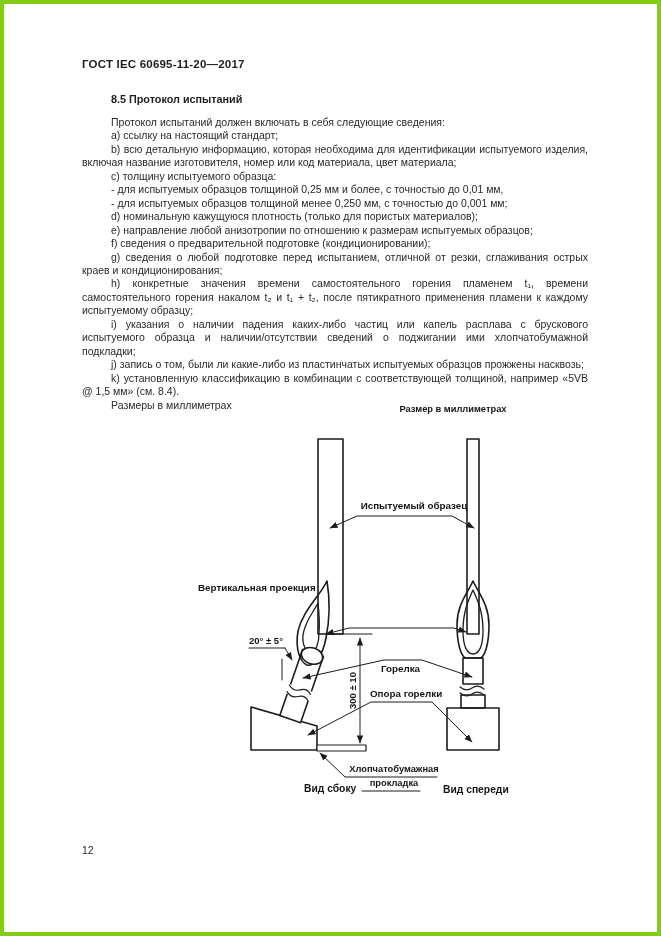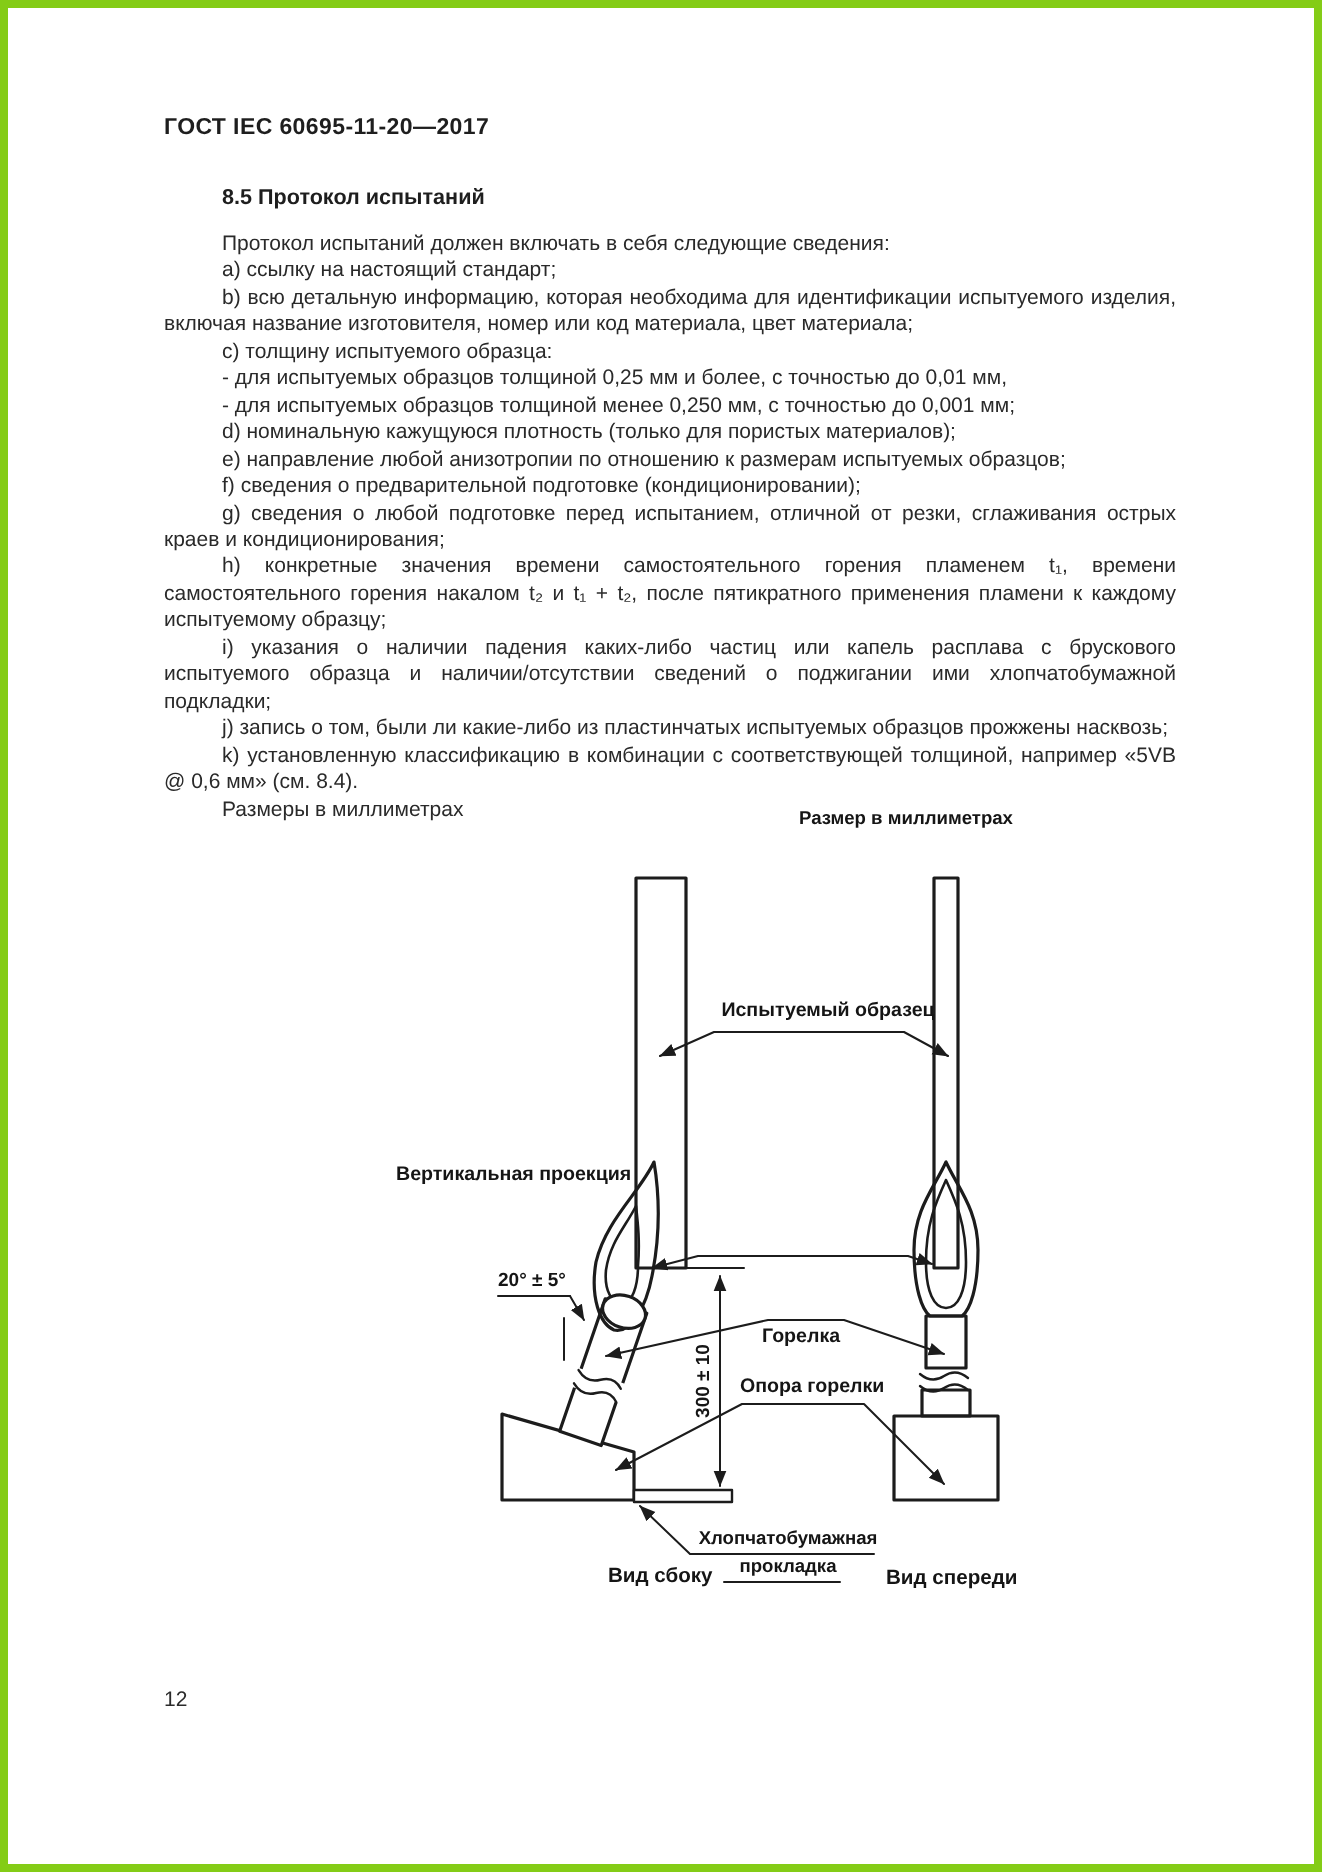--- a/index.html
+++ b/index.html
@@ -70,21 +70,21 @@
     <p class="para">c)  толщину испытуемого образца:</p>
     <p class="para">-  для испытуемых образцов толщиной 0,25 мм и более, с точностью до 0,01 мм,</p>
     <p class="para">-  для испытуемых образцов толщиной менее 0,250 мм, с точностью до 0,001 мм;</p>
     <p class="para">d)  номинальную кажущуюся плотность (только для пористых материалов);</p>
     <p class="para">e)  направление любой анизотропии по отношению к размерам испытуемых образцов;</p>
     <p class="para">f)  сведения о предварительной подготовке (кондиционировании);</p>
     <p class="para">g)  сведения о любой подготовке перед испытанием, отличной от резки, сглаживания острых краев и кондиционирования;</p>
     <p class="para">h)  конкретные значения времени самостоятельного горения пламенем t₁, времени самостоятельного горения накалом t₂ и t₁ + t₂, после пятикратного применения пламени к каждому испытуемому образцу;</p>
     <p class="para">i)  указания о наличии падения каких-либо частиц или капель расплава с брускового испытуемого образца и наличии/отсутствии сведений о поджигании ими хлопчатобумажной подкладки;</p>
     <p class="para">j)  запись о том, были ли какие-либо из пластинчатых испытуемых образцов прожжены насквозь;</p>
-    <p class="para">k)  установленную классификацию в комбинации с соответствующей толщиной, например «5VB @ 0,6 мм» (см. 8.4).</p>
+    <p class="para">k)  установленную классификацию в комбинации с соответствующей толщиной, например «5VB @ 1,5 мм» (см. 8.4).</p>
     <p class="para">Размеры в миллиметрах</p>
   </div>
 
   <div class="figure-layer">
 
     <svg width="661" height="936" viewBox="0 0 661 936" fill="none" stroke="#1c1c1c" stroke-width="1.6" stroke-linejoin="round" stroke-linecap="round">
       <defs>
         <marker id="arw" viewBox="0 0 10 10" refX="9.5" refY="5" markerWidth="8" markerHeight="8" orient="auto-start-reverse">
           <path d="M0,1 L10,5 L0,9 Z" fill="#1c1c1c" stroke="none"></path>
         </marker>

